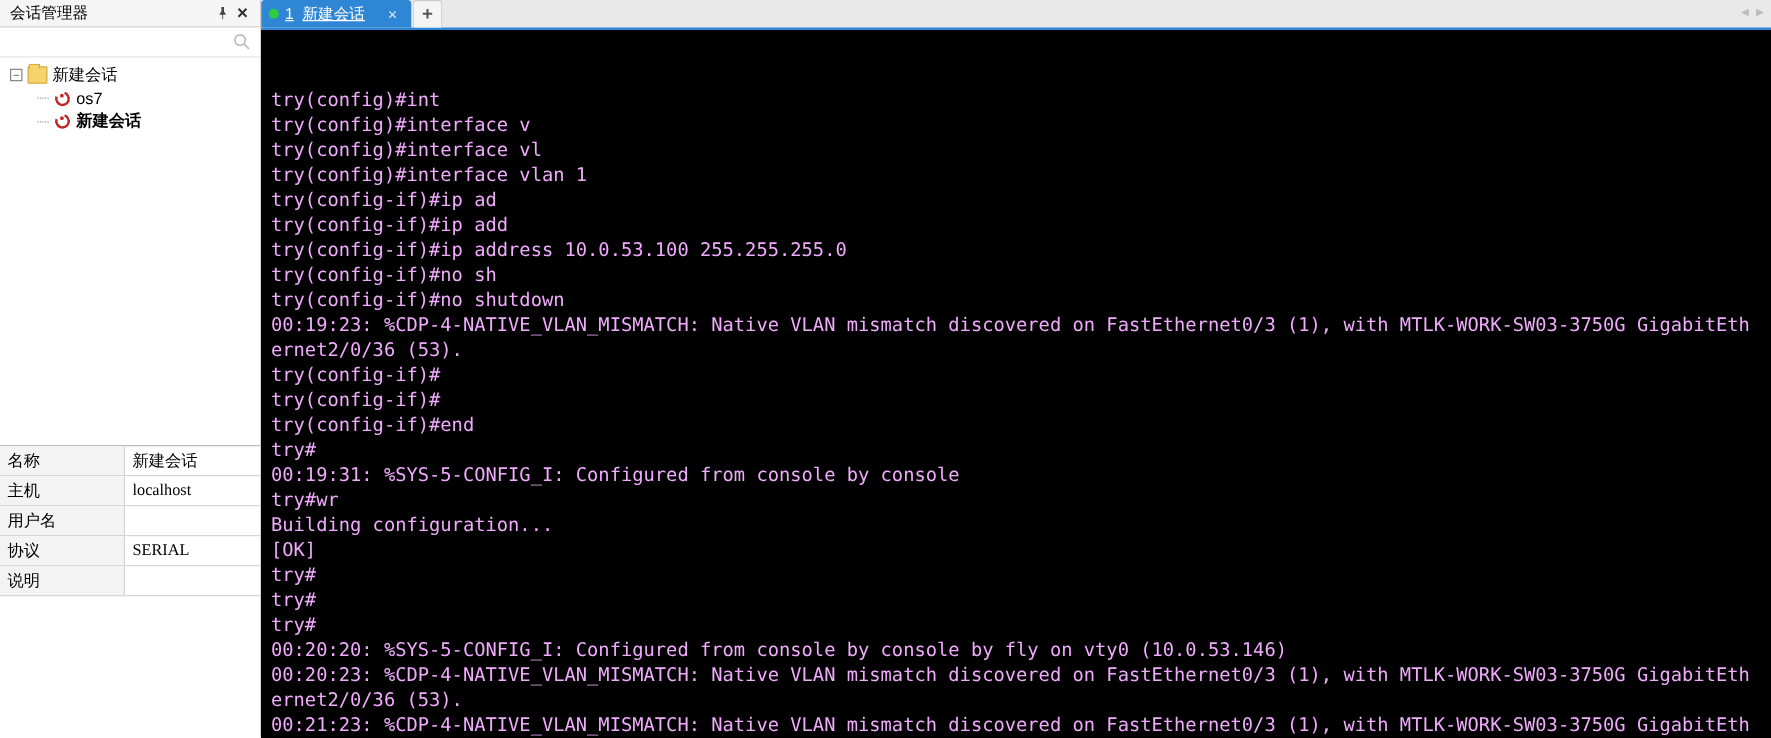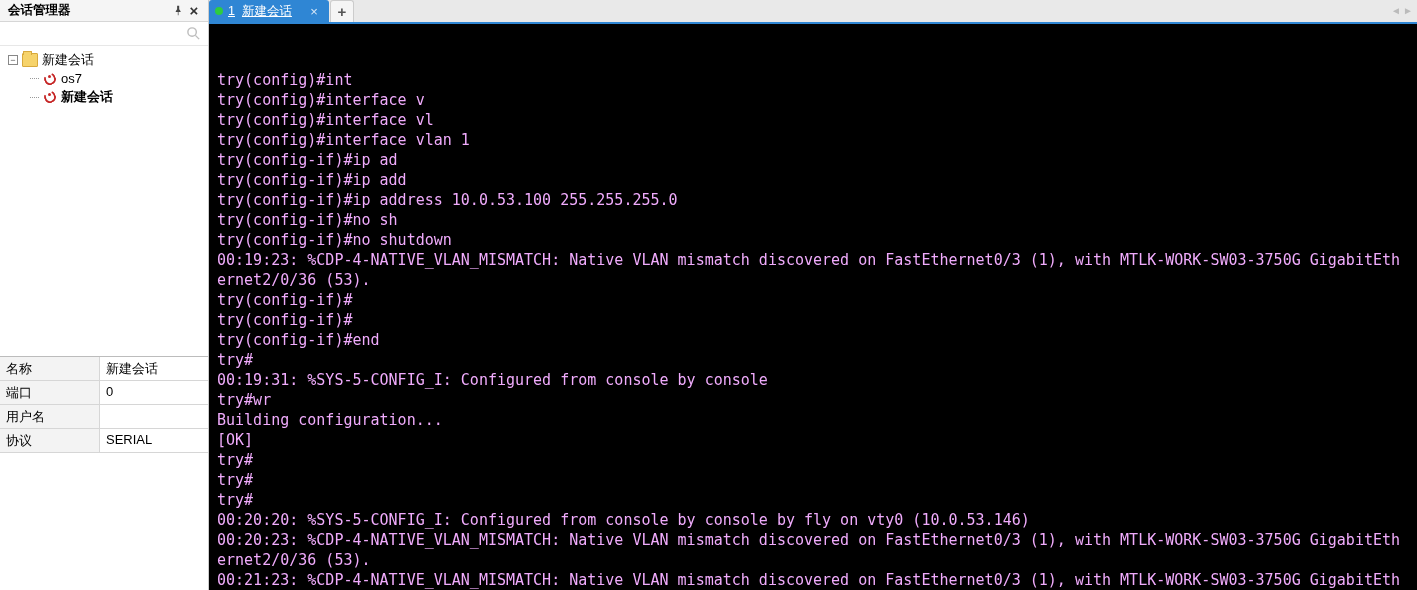--- a/index.html
+++ b/index.html
@@ -24,21 +24,21 @@
     background: #fff;
   }
   .panel-header {
     display: flex;
     align-items: center;
     padding: 2px 6px 2px 8px;
     background: #f5f5f5;
     border-bottom: 1px solid #d6d6d6;
     height: 22px;
   }
-  .panel-title { flex: 1; font-weight: bold; font-size: 12.5px; }
+  .panel-title { flex: 1; font-weight: normal; font-size: 12.5px; }
   .panel-btn {
     width: 16px; height: 16px;
     display: inline-flex; align-items: center; justify-content: center;
     cursor: pointer; color: #333; font-size: 15px; font-weight: bold;
   }
   .panel-btn.pin svg { width: 11px; height: 11px; }
   .search-row {
     display: flex; align-items: center; justify-content: flex-end;
     padding: 2px 6px 2px 4px;
     height: 24px;
@@ -109,20 +109,21 @@
   
   .prop-table {
     border-top: 1px solid #bcbcbc;
     font-size: 13px;
     flex: 1;
   }
   .prop-row {
     display: flex;
     border-bottom: 1px solid #d6d6d6;
     height: 24px;
+    font-family: Liberation Serif, serif;
   }
   .prop-key {
     width: 100px;
     padding: 3px 6px;
     border-right: 1px solid #d6d6d6;
     background: #f3f3f3;
   }
   .prop-val {
     flex: 1;
     padding: 3px 6px;
@@ -250,30 +251,34 @@
       </li>
     </ul>
   </div>
 
   <div class="prop-table">
     <div class="prop-row">
       <div class="prop-key">名称</div>
       <div class="prop-val">新建会话</div>
     </div>
     <div class="prop-row">
-      <div class="prop-key">端口</div>
-      <div class="prop-val">0</div>
+      <div class="prop-key">主机</div>
+      <div class="prop-val">localhost</div>
     </div>
     <div class="prop-row">
       <div class="prop-key">用户名</div>
       <div class="prop-val"></div>
     </div>
     <div class="prop-row">
       <div class="prop-key">协议</div>
       <div class="prop-val">SERIAL</div>
+    </div>
+    <div class="prop-row">
+      <div class="prop-key">说明</div>
+      <div class="prop-val"></div>
     </div>
   </div>
 </div>
 
 <div class="main">
   <div class="tabbar">
     <div class="tab">
       <span class="status-dot"></span>
       <span class="tab-index">1</span>
       <span class="tab-label">新建会话</span>

